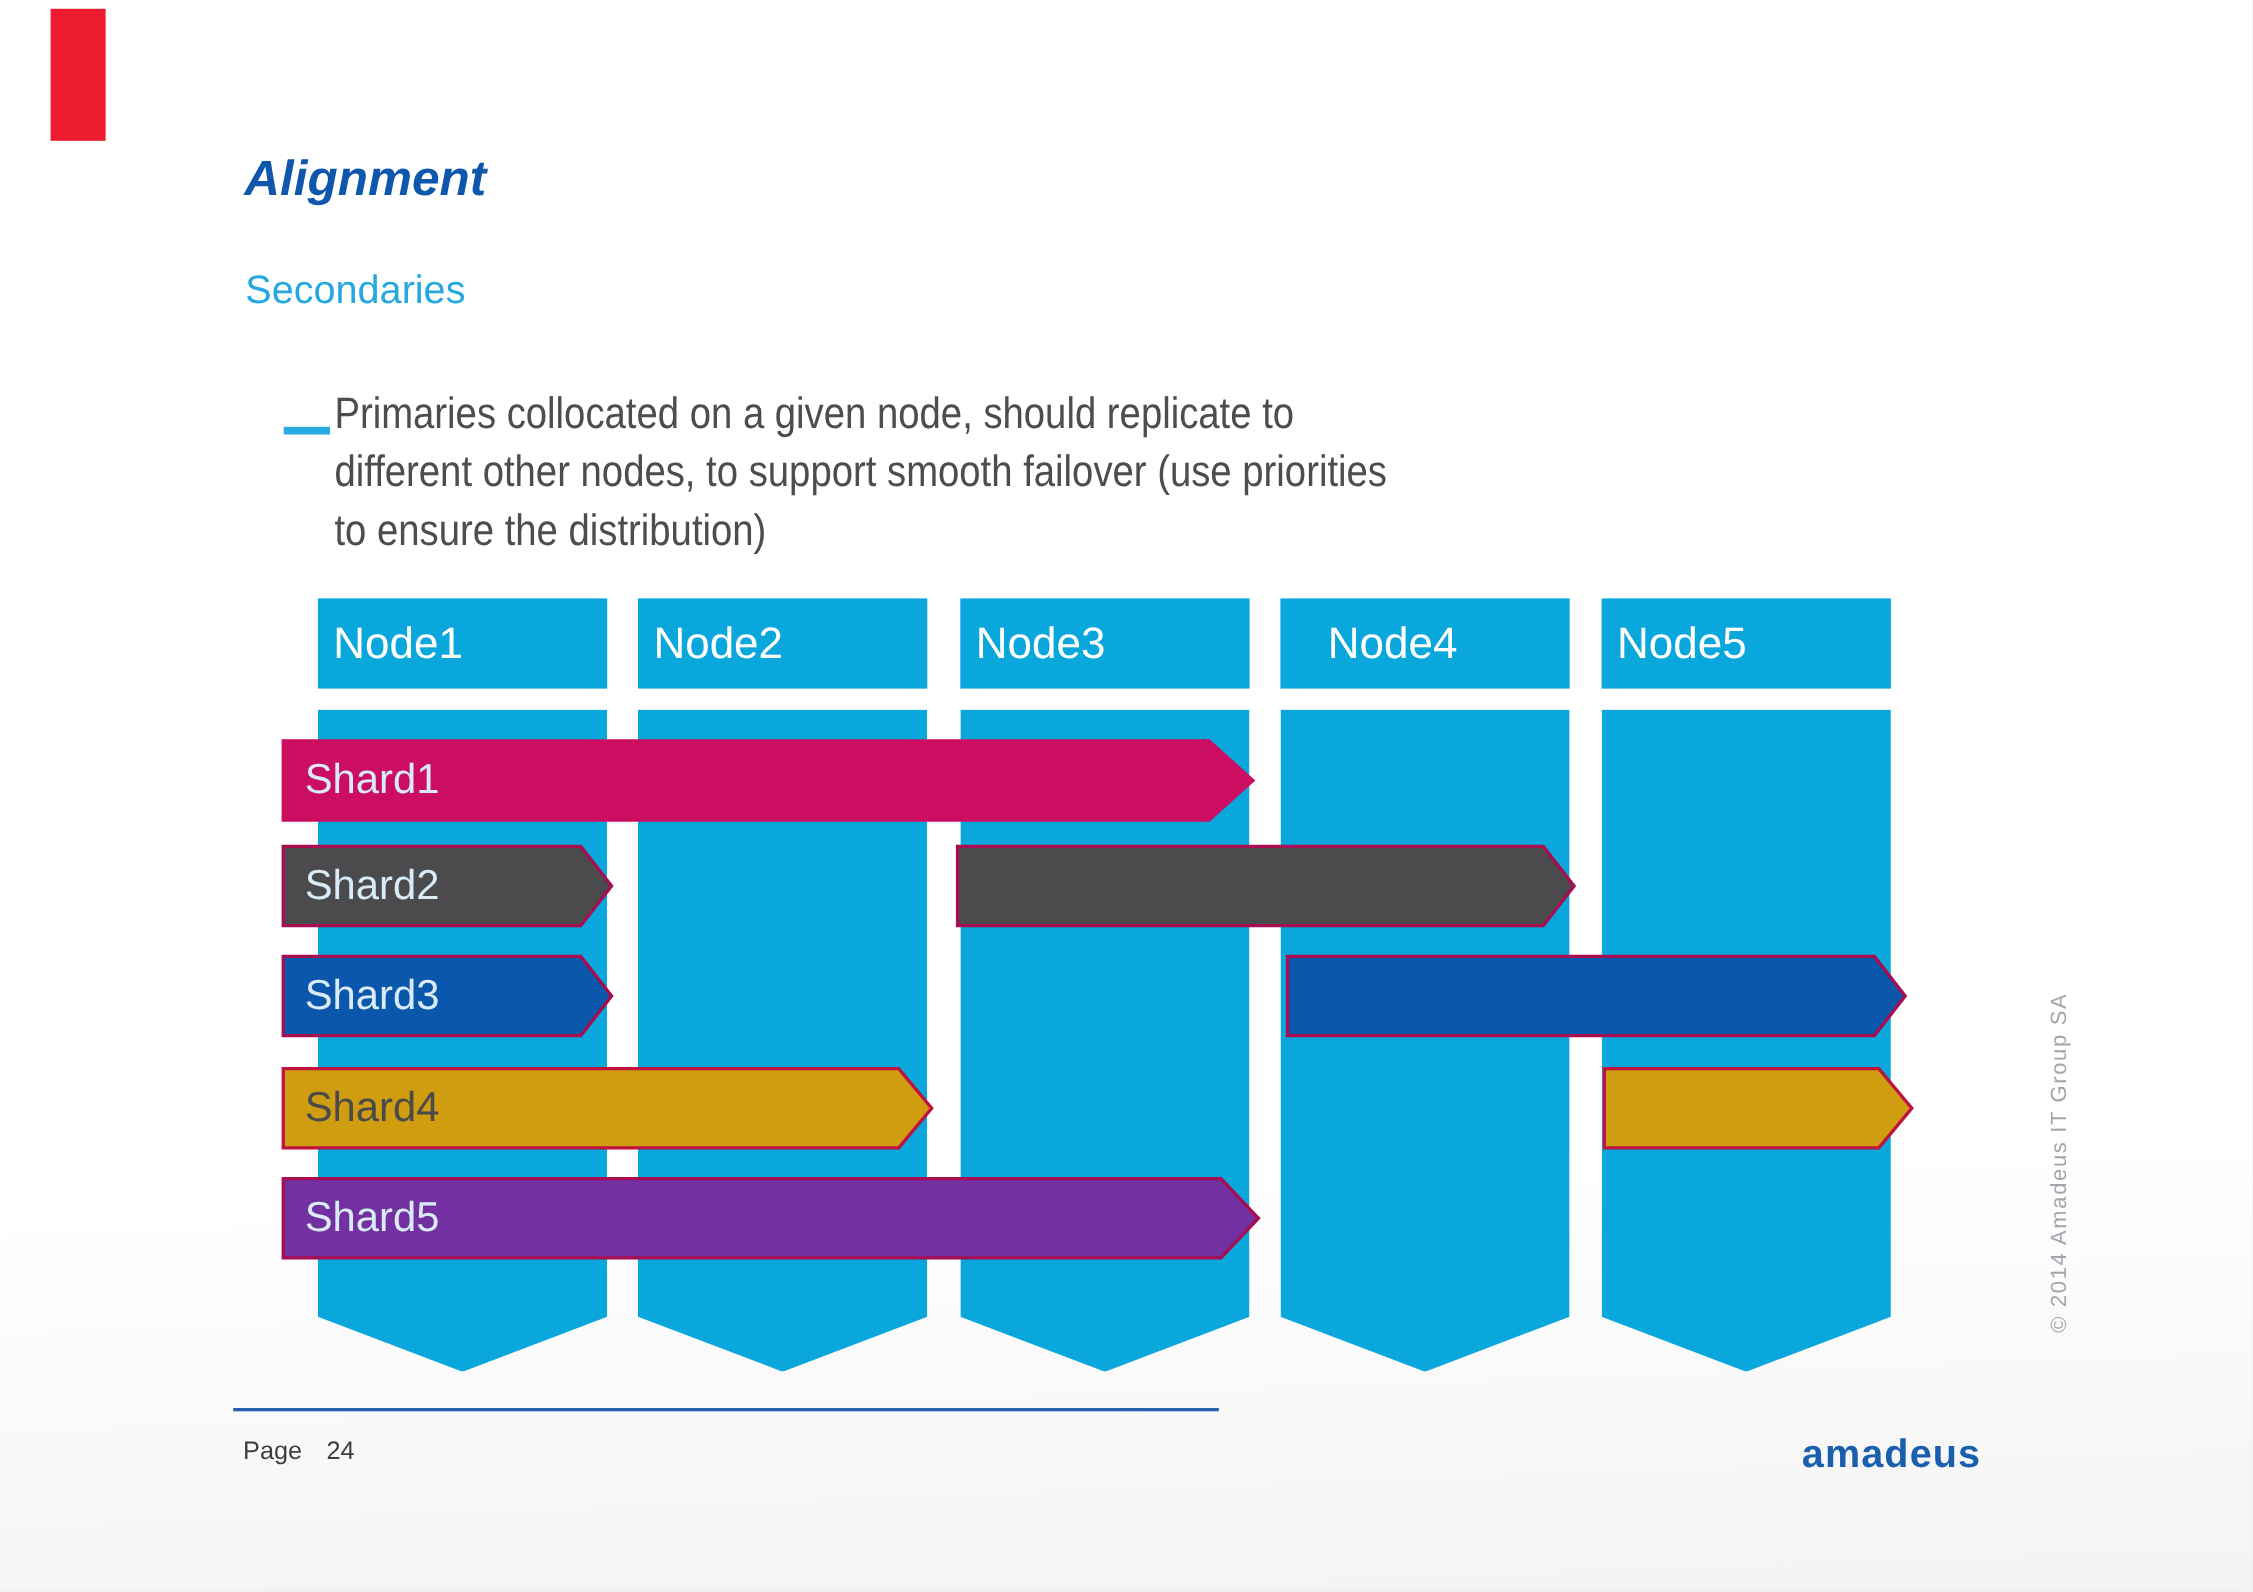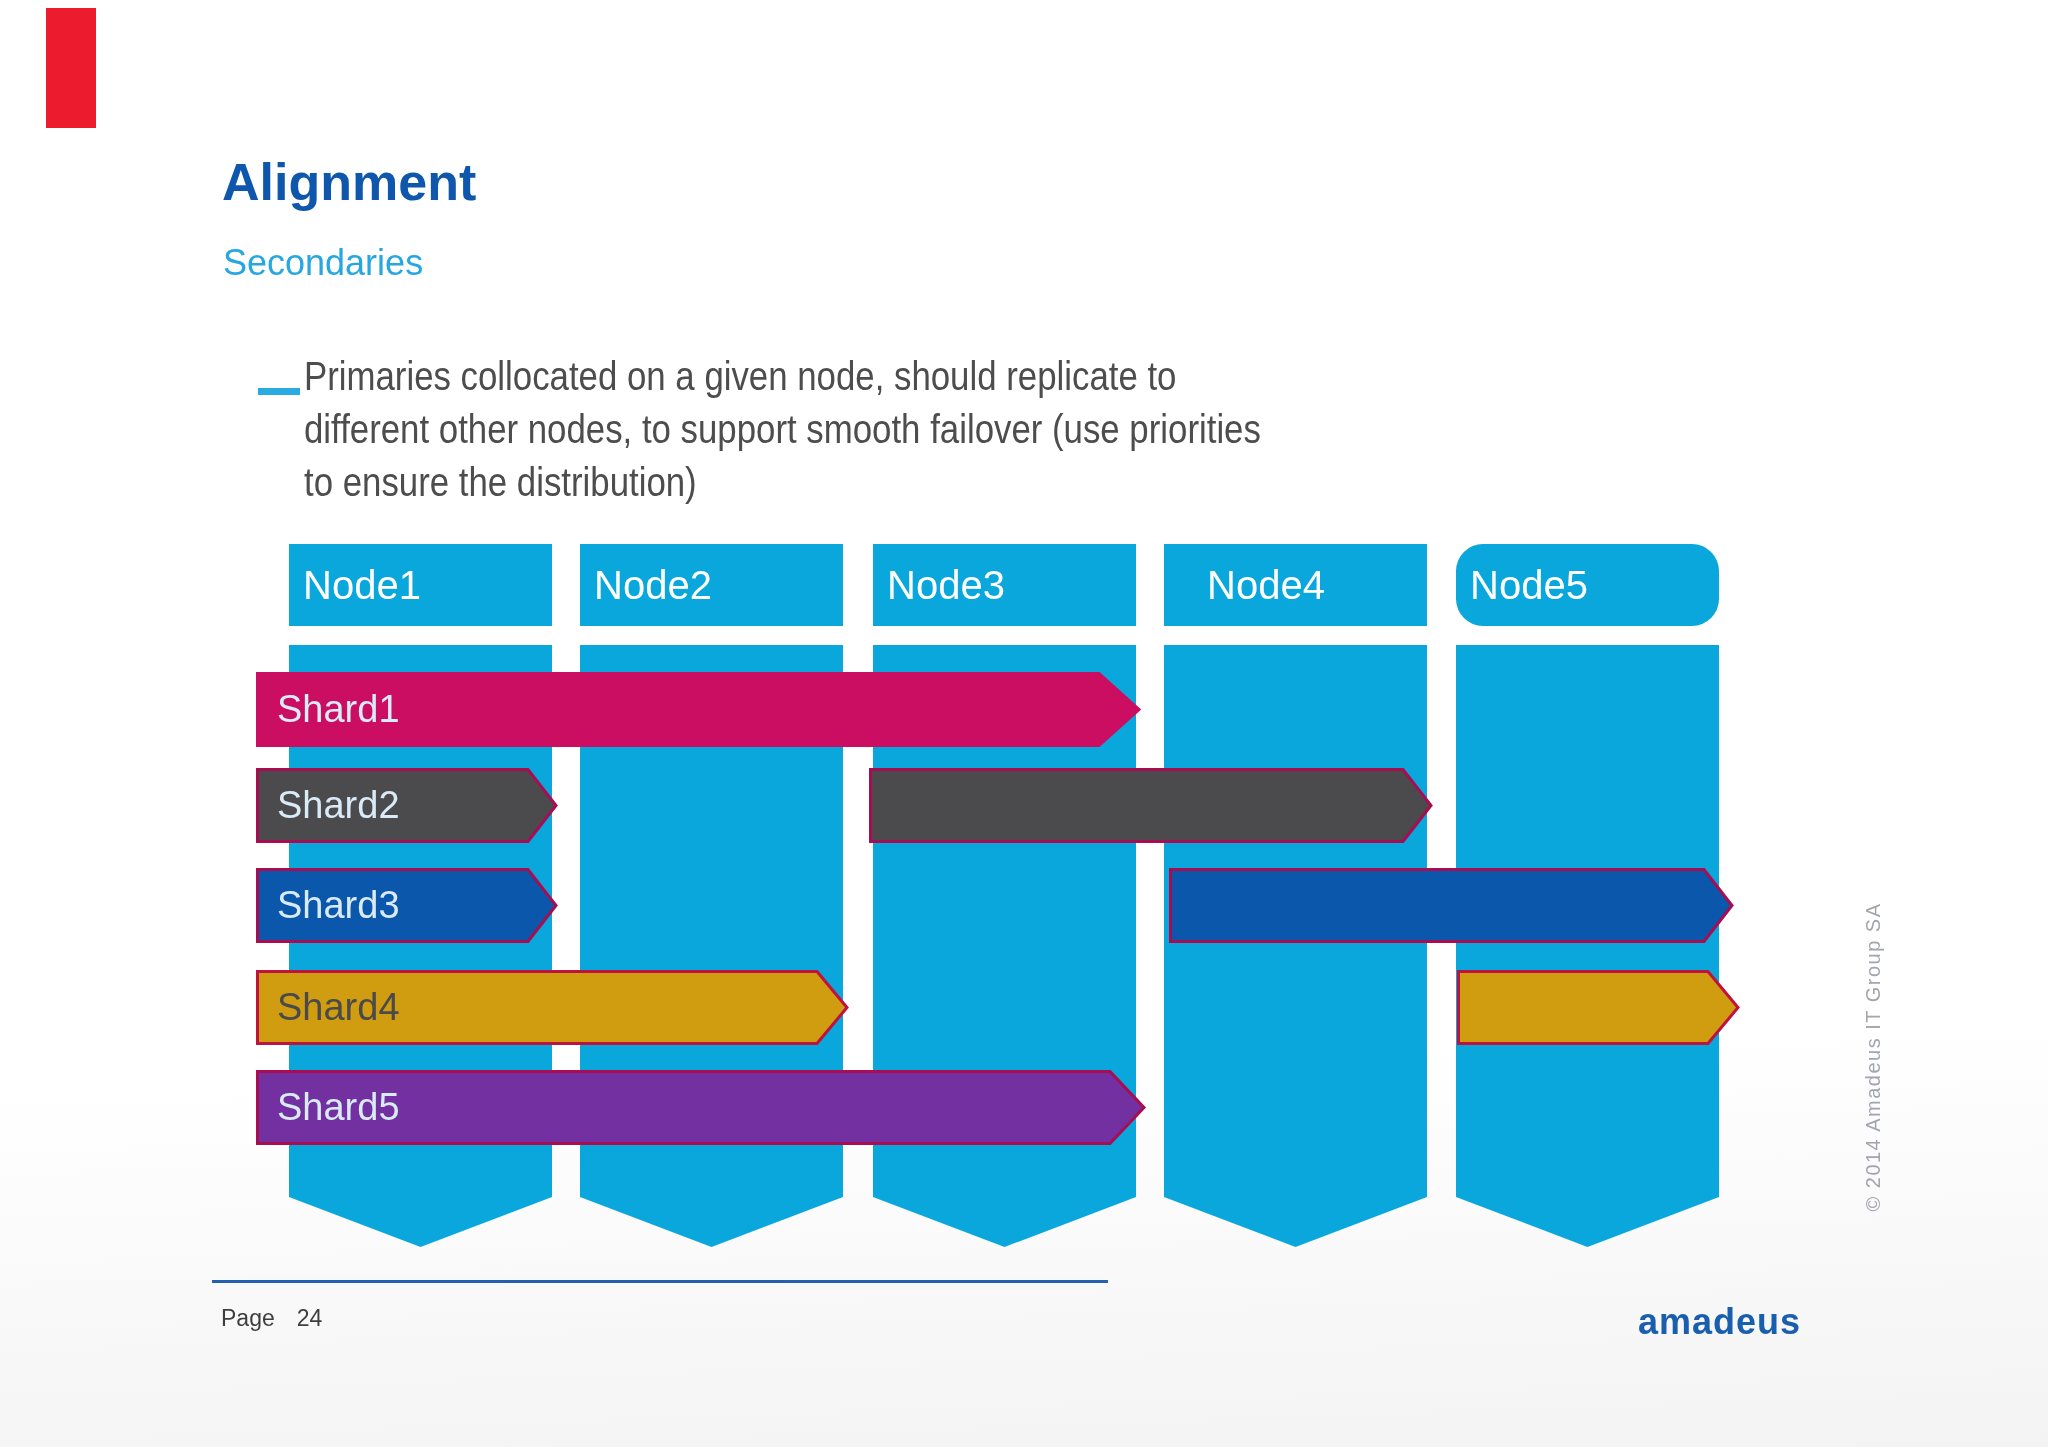--- a/index.html
+++ b/index.html
@@ -5,22 +5,22 @@
   html,body{margin:0;padding:0;background:#e8e8e8;}
   .slide{
     position:relative;
     width:2048px;height:1447px;
     background:linear-gradient(178deg,#ffffff 72%,#f3f3f4 100%);
     font-family:"Liberation Sans","DejaVu Sans",sans-serif;
     overflow:hidden;
   }
   .red-bar{position:absolute;left:46px;top:8px;width:50px;height:120px;background:#EC1B2D;}
   .title{
-    position:absolute;left:222px;top:152px;
-    font-size:52px;font-weight:bold;color:#0F57AC;letter-spacing:0px;
+    position:absolute;left:222px;top:136px;
+    font-size:45px;font-weight:bold;color:#0F57AC;letter-spacing:0px;font-style:italic;
   }
   .subtitle{
     position:absolute;left:223px;top:242px;
     font-size:36px;color:#27A7E0;
   }
   .bullet-dash{position:absolute;left:258px;top:388px;width:42px;height:7px;background:#29ABE2;}
   .bullet-text{
     position:absolute;left:304px;top:350px;
     font-size:40px;line-height:53px;color:#4D4D4D;
     transform:scaleX(0.87);transform-origin:0 0;white-space:nowrap;
@@ -70,21 +70,21 @@
   <div class="diagram" id="diagram">
       <div class="node-body" style="left: 289px; top: 645px; width: 263px; height: 602px; clip-path: polygon(0px 0px, 100% 0px, 100% 552px, 50% 100%, 0px 552px);"></div>
       <div class="node-header" style="left: 289px; top: 544px; width: 263px;"><span>Node1</span></div>
       <div class="node-body" style="left: 580px; top: 645px; width: 263px; height: 602px; clip-path: polygon(0px 0px, 100% 0px, 100% 552px, 50% 100%, 0px 552px);"></div>
       <div class="node-header" style="left: 580px; top: 544px; width: 263px;"><span>Node2</span></div>
       <div class="node-body" style="left: 873px; top: 645px; width: 263px; height: 602px; clip-path: polygon(0px 0px, 100% 0px, 100% 552px, 50% 100%, 0px 552px);"></div>
       <div class="node-header" style="left: 873px; top: 544px; width: 263px;"><span>Node3</span></div>
       <div class="node-body" style="left: 1164px; top: 645px; width: 263px; height: 602px; clip-path: polygon(0px 0px, 100% 0px, 100% 552px, 50% 100%, 0px 552px);"></div>
       <div class="node-header" style="left: 1164px; top: 544px; width: 263px; padding-left: 43px;"><span>Node4</span></div>
       <div class="node-body" style="left: 1456px; top: 645px; width: 263px; height: 602px; clip-path: polygon(0px 0px, 100% 0px, 100% 552px, 50% 100%, 0px 552px);"></div>
-      <div class="node-header" style="left: 1456px; top: 544px; width: 263px; border-radius: 27px;"><span>Node5</span></div>
+      <div class="node-header" style="left: 1456px; top: 544px; width: 263px;"><span>Node5</span></div>
       <div class="shard-piece" style="left: 256px; top: 672px; width: 886px; height: 75px;">
         <svg width="886" height="75" viewBox="0 0 886 75">
           <path d="M1.5 1.5 L843 1.5 L883 37.5 L843 73.5 L1.5 73.5 Z" fill="#CB0E61" stroke="#CB0E61" stroke-width="3"></path>
         </svg>
         <span class="shard-label" style="color: rgb(217, 235, 247);">Shard1</span>
       </div>
       <div class="shard-piece" style="left: 256px; top: 768px; width: 303px; height: 88px;">
         <svg width="303" height="75" viewBox="0 0 303 75">
           <path d="M1.5 1.5 L272 1.5 L300 37.5 L272 73.5 L1.5 73.5 Z" fill="#4B4B4D" stroke="#A80D52" stroke-width="3"></path>
         </svg>

